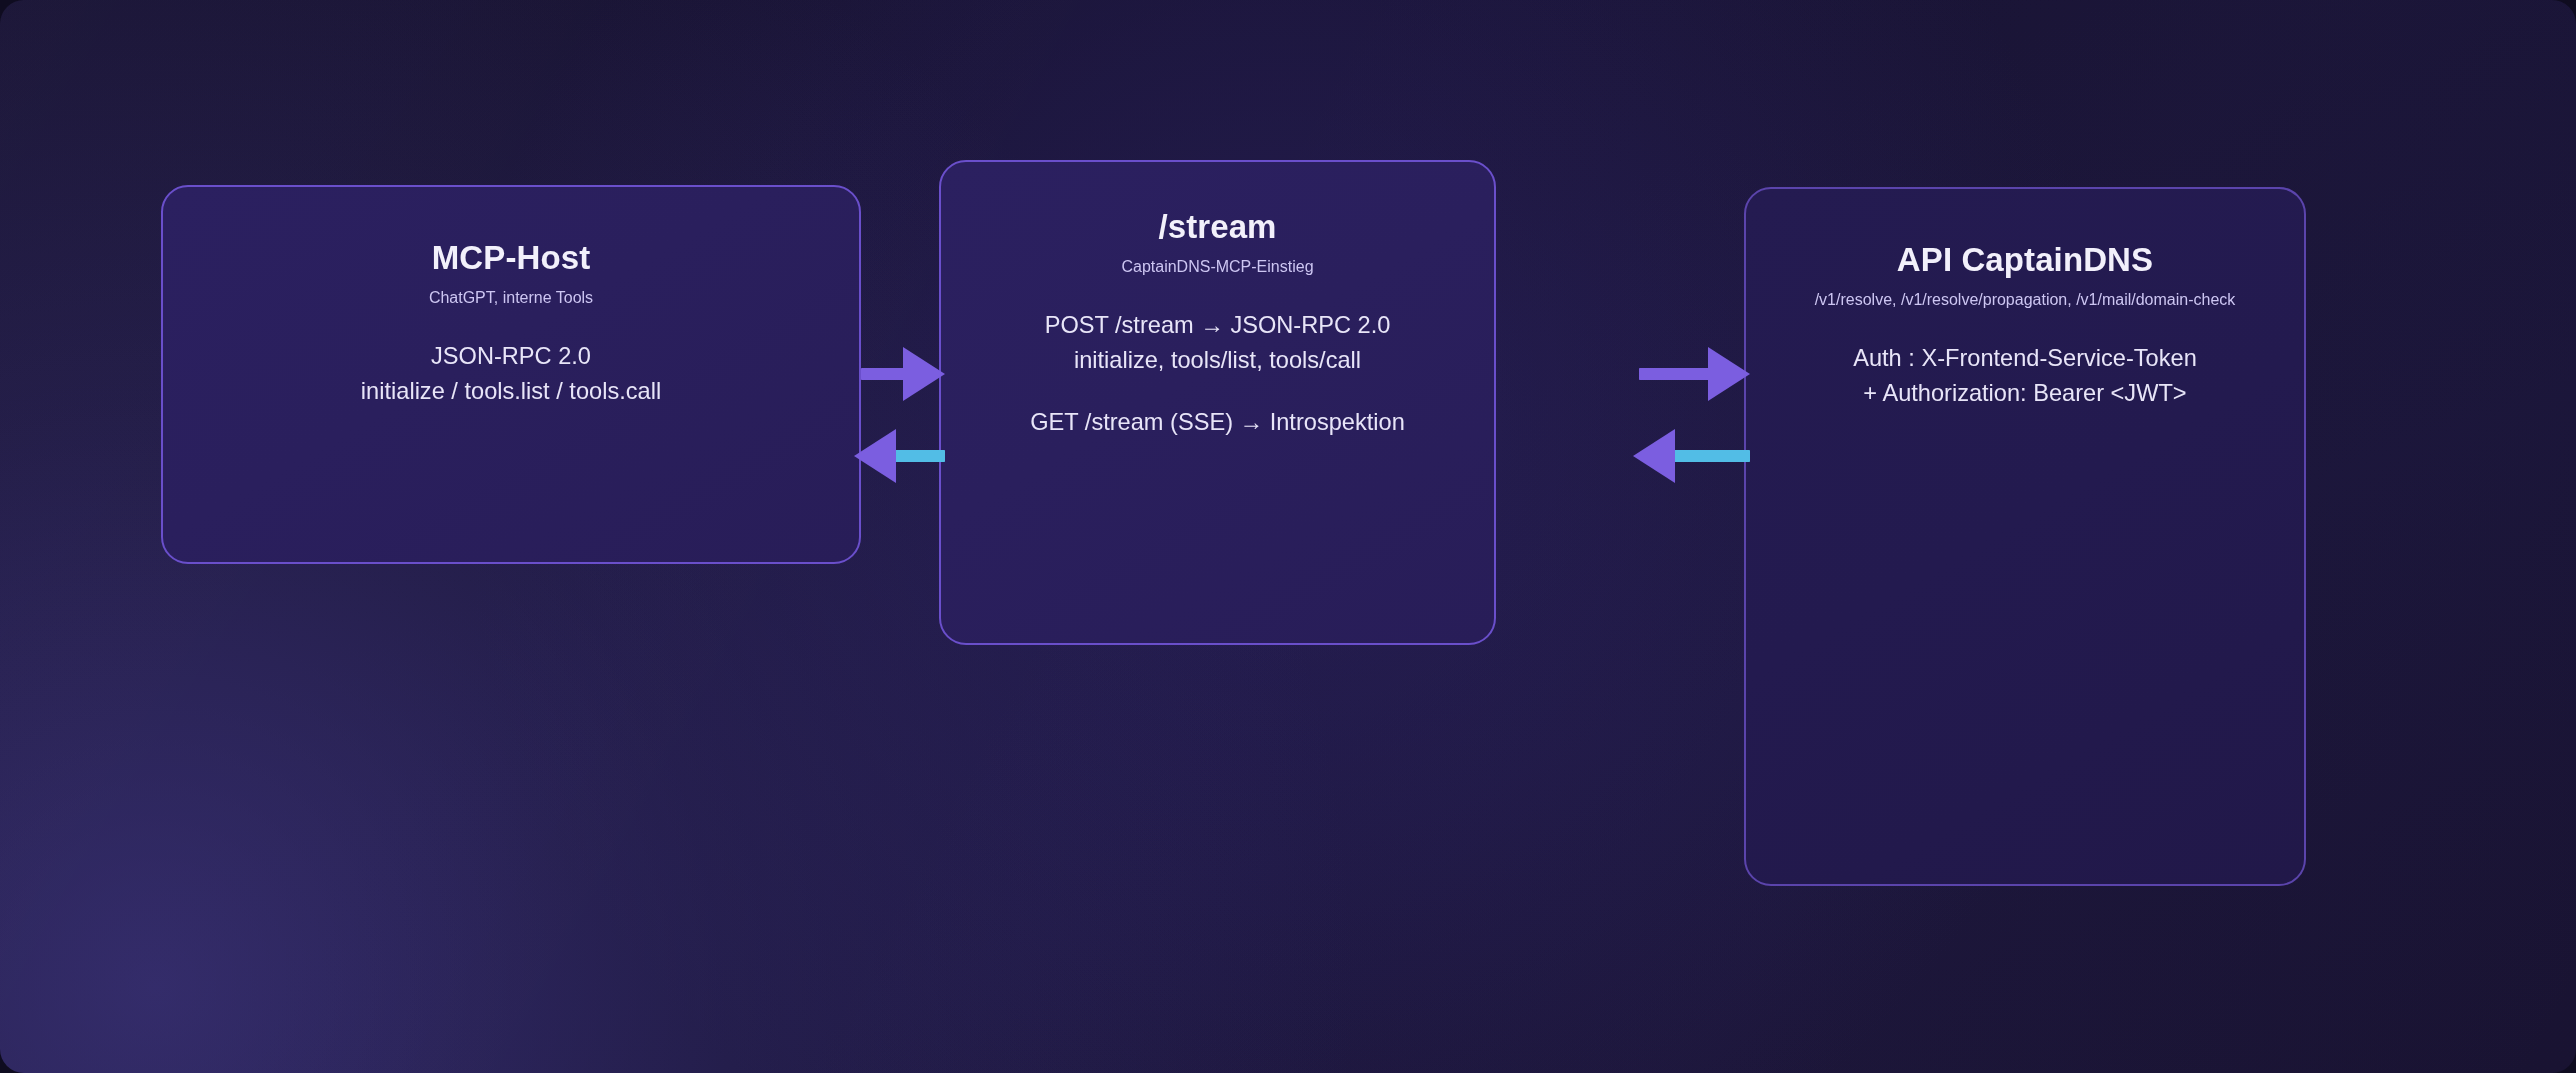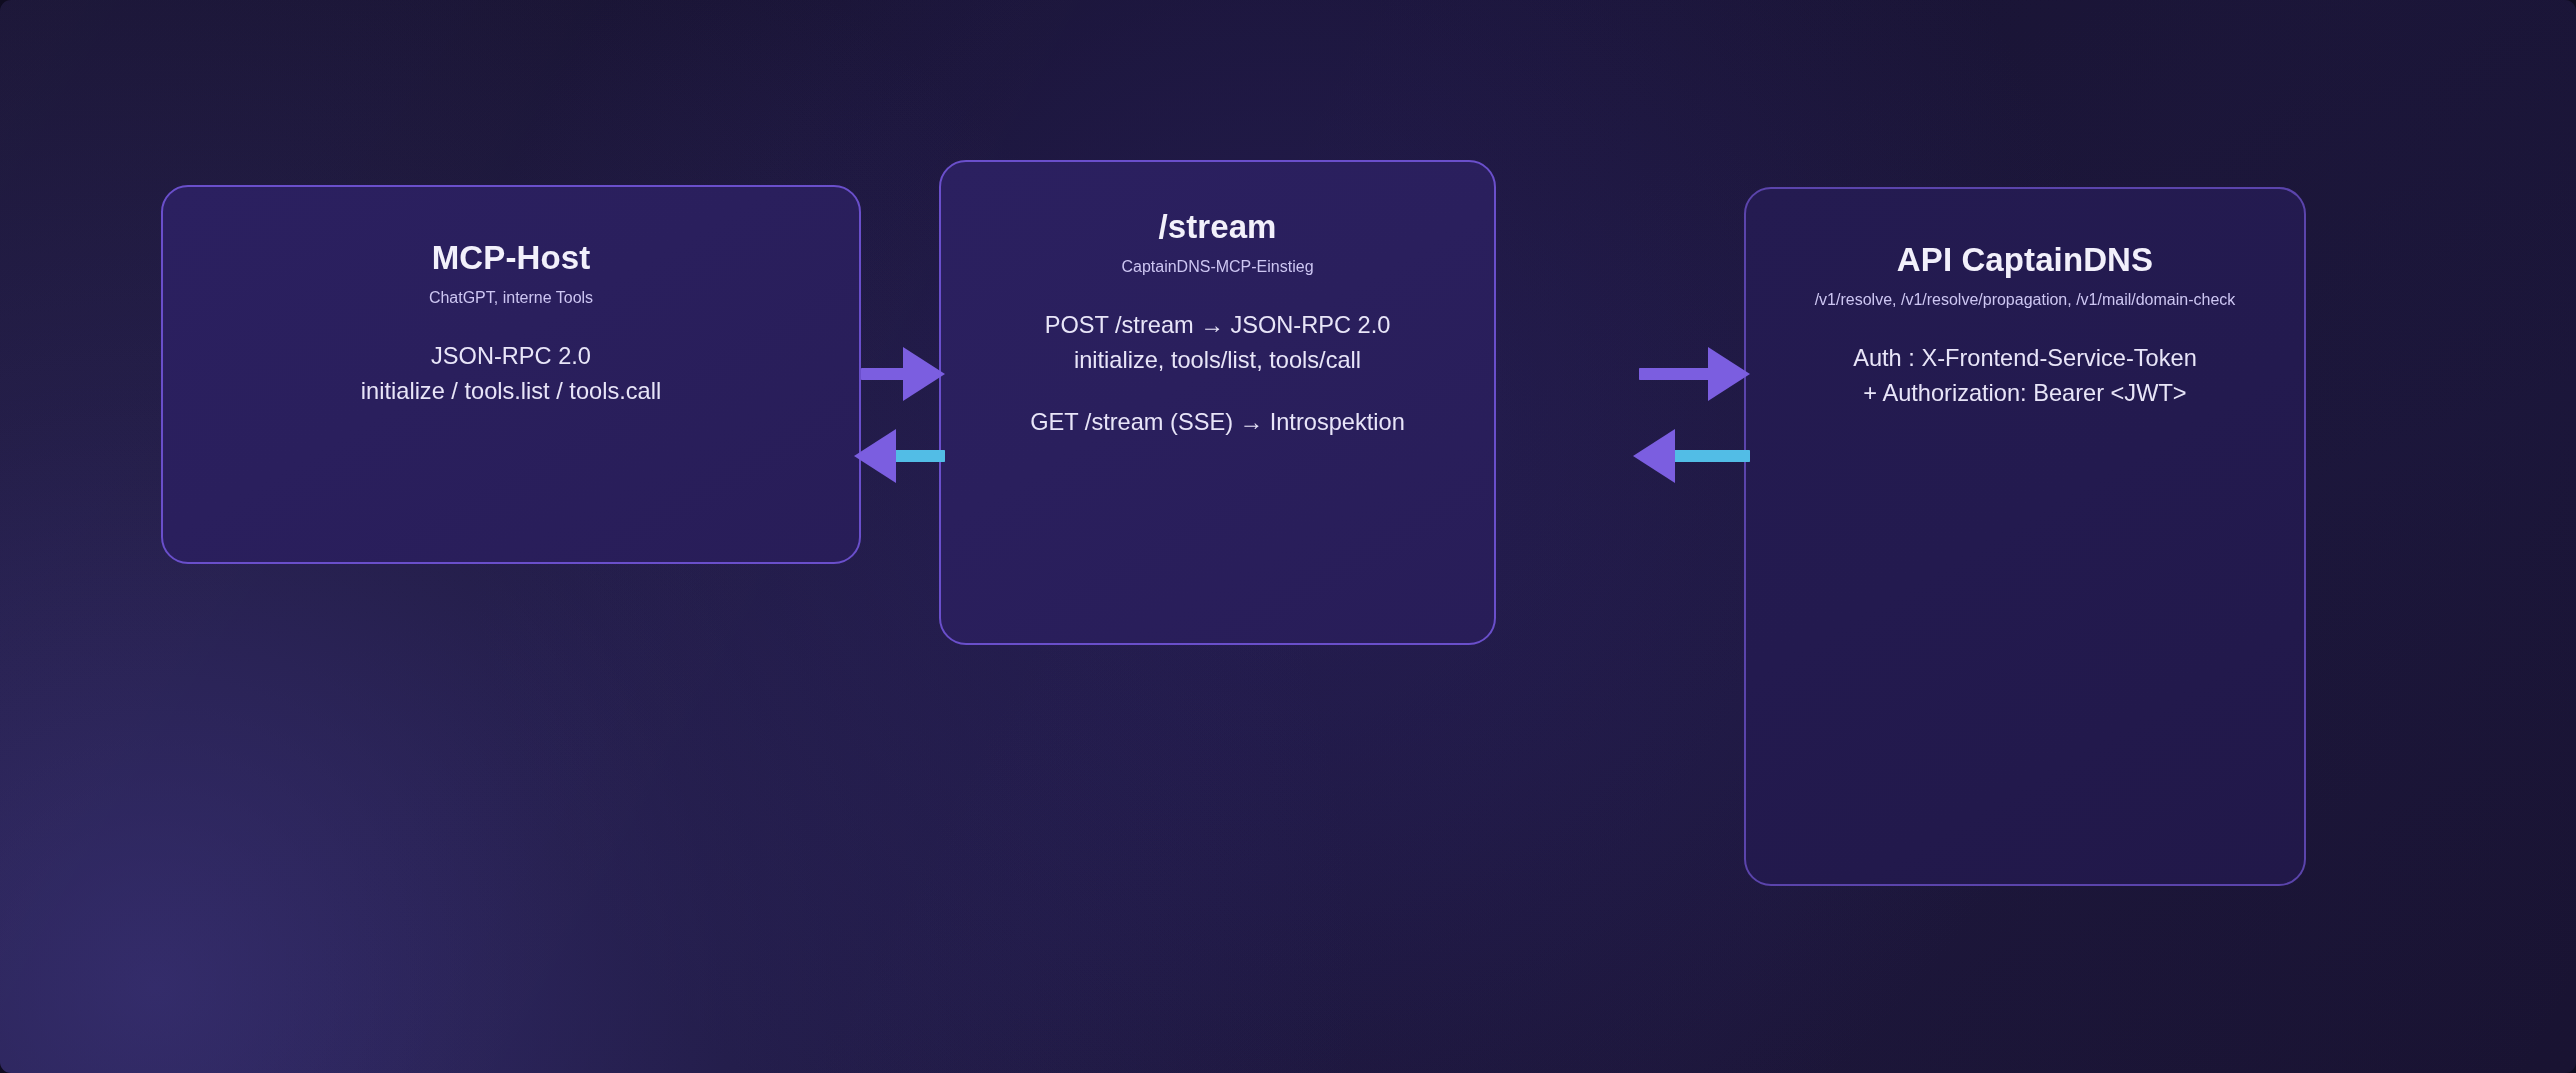--- a/index.html
+++ b/index.html
@@ -11,21 +11,21 @@
     width: 2576px;
     height: 1073px;
     overflow: hidden;
     font-family: "Liberation Sans", sans-serif;
   }
 
   #canvas {
     position: relative;
     width: 2576px;
     height: 1073px;
-    border-radius: 11px;
+    border-radius: 24px;
     background:
       radial-gradient(circle at 6% 92%, rgba(72,62,148,0.55) 0%, rgba(72,62,148,0.22) 22%, rgba(72,62,148,0.0) 46%),
       radial-gradient(circle at 50% 42%, rgba(46,36,104,0.55) 0%, rgba(30,22,70,0.0) 58%),
       linear-gradient(160deg, #171230 0%, #181333 38%, #1a1538 66%, #191332 100%);
     overflow: hidden;
     box-sizing: border-box;
   }
 
   
   #canvas::after {

